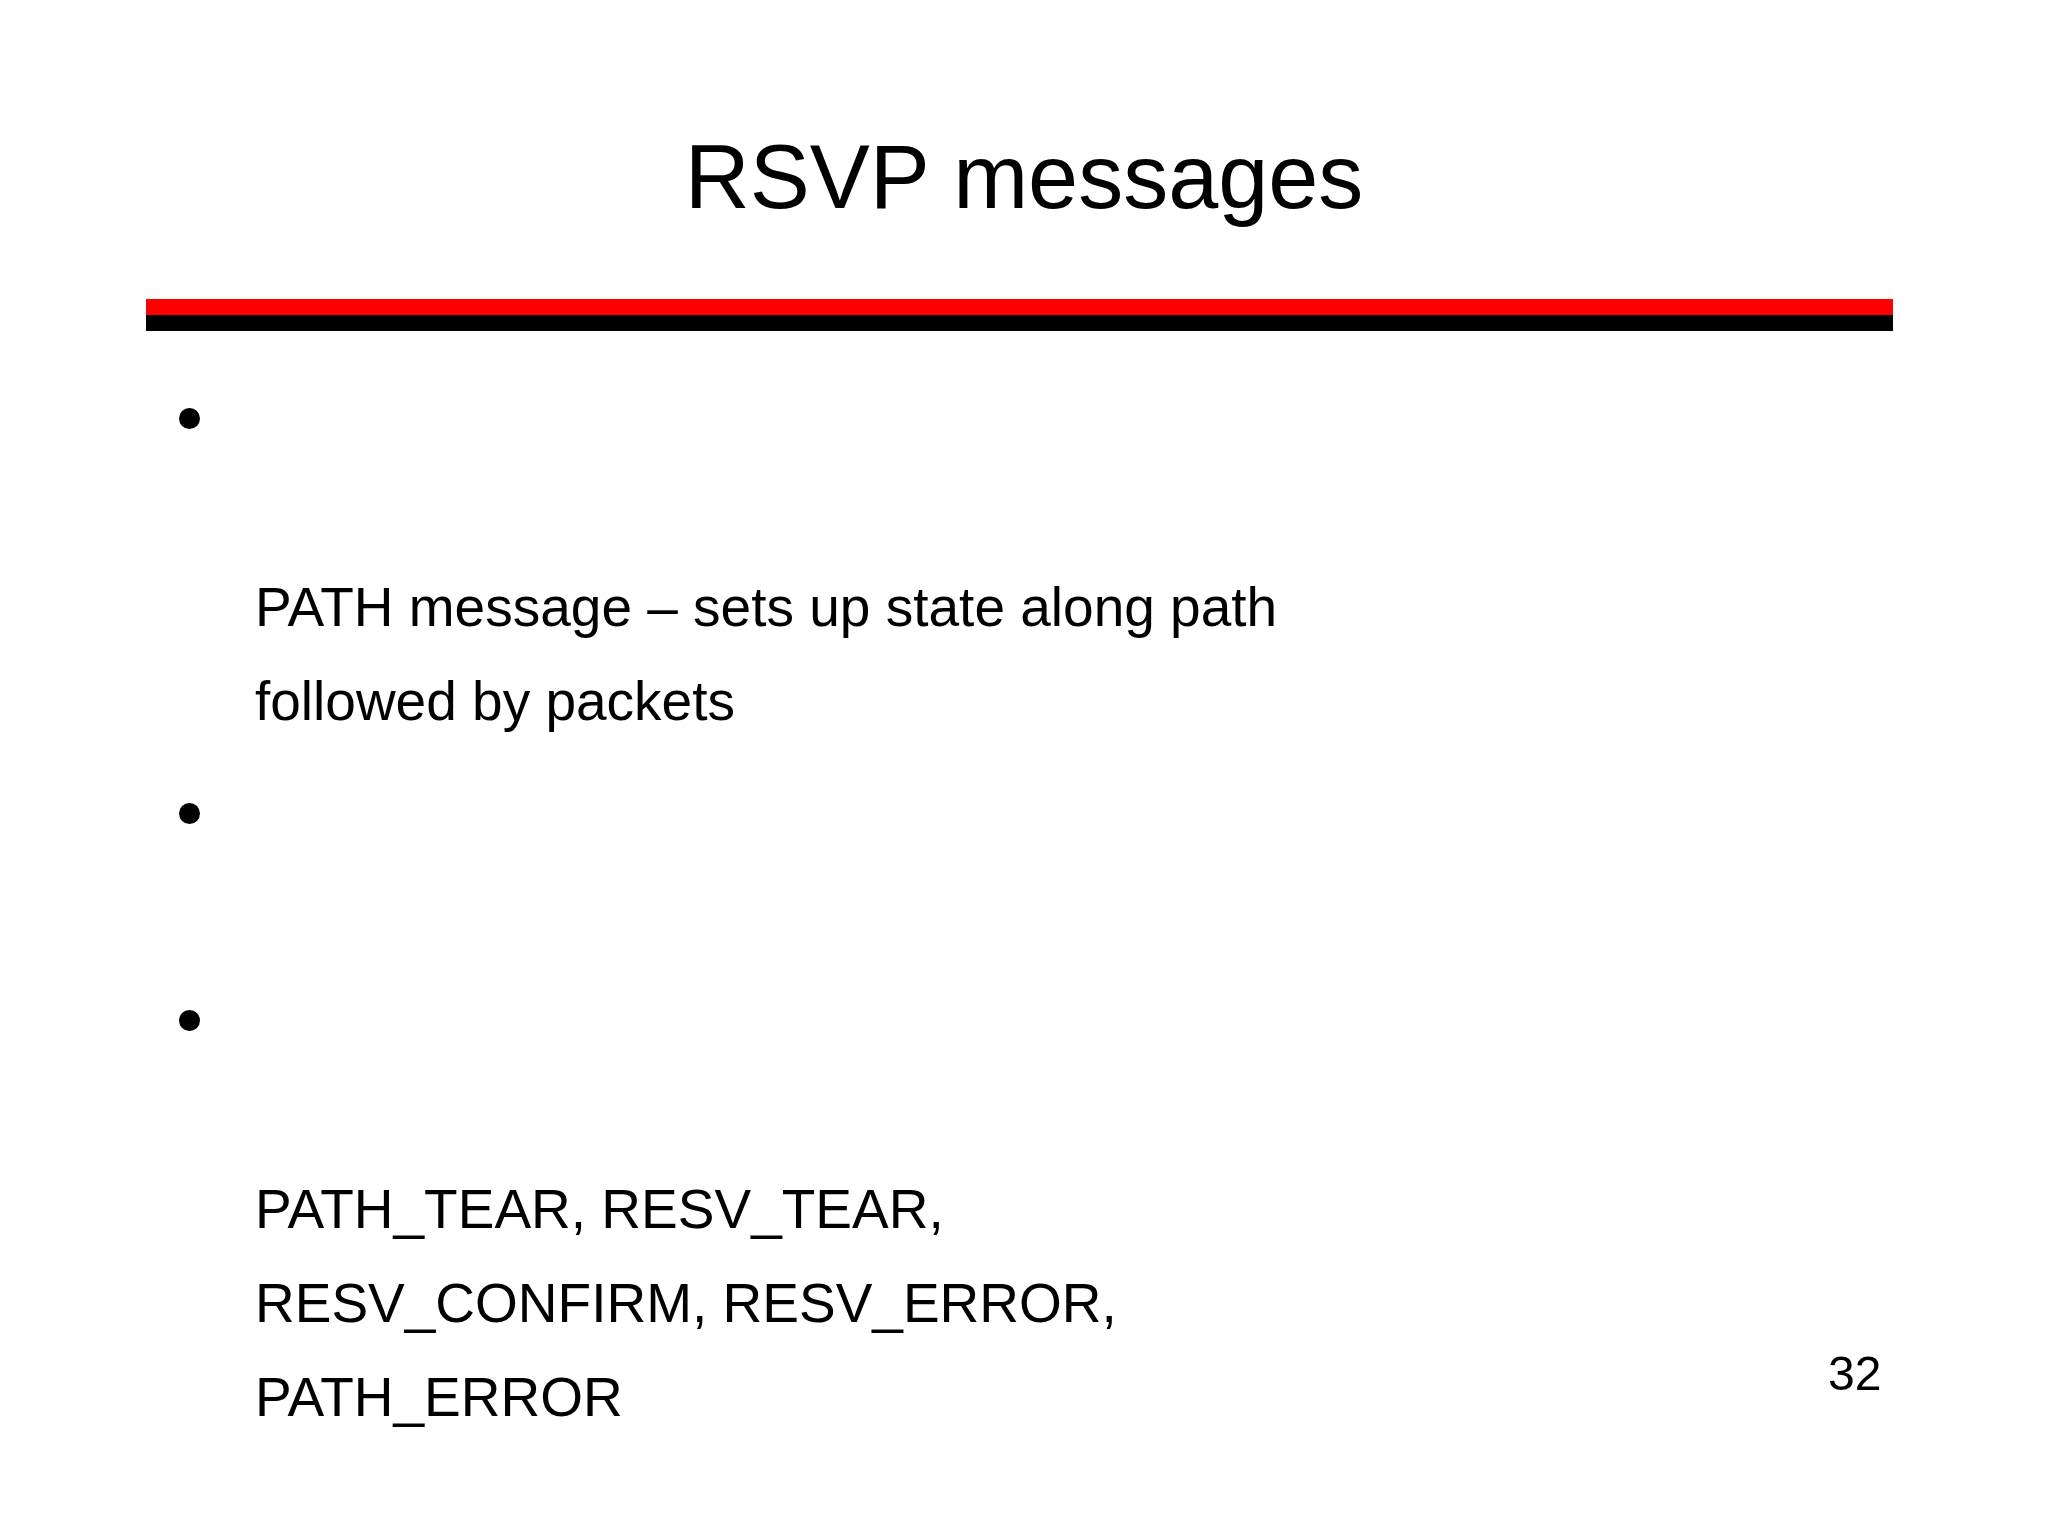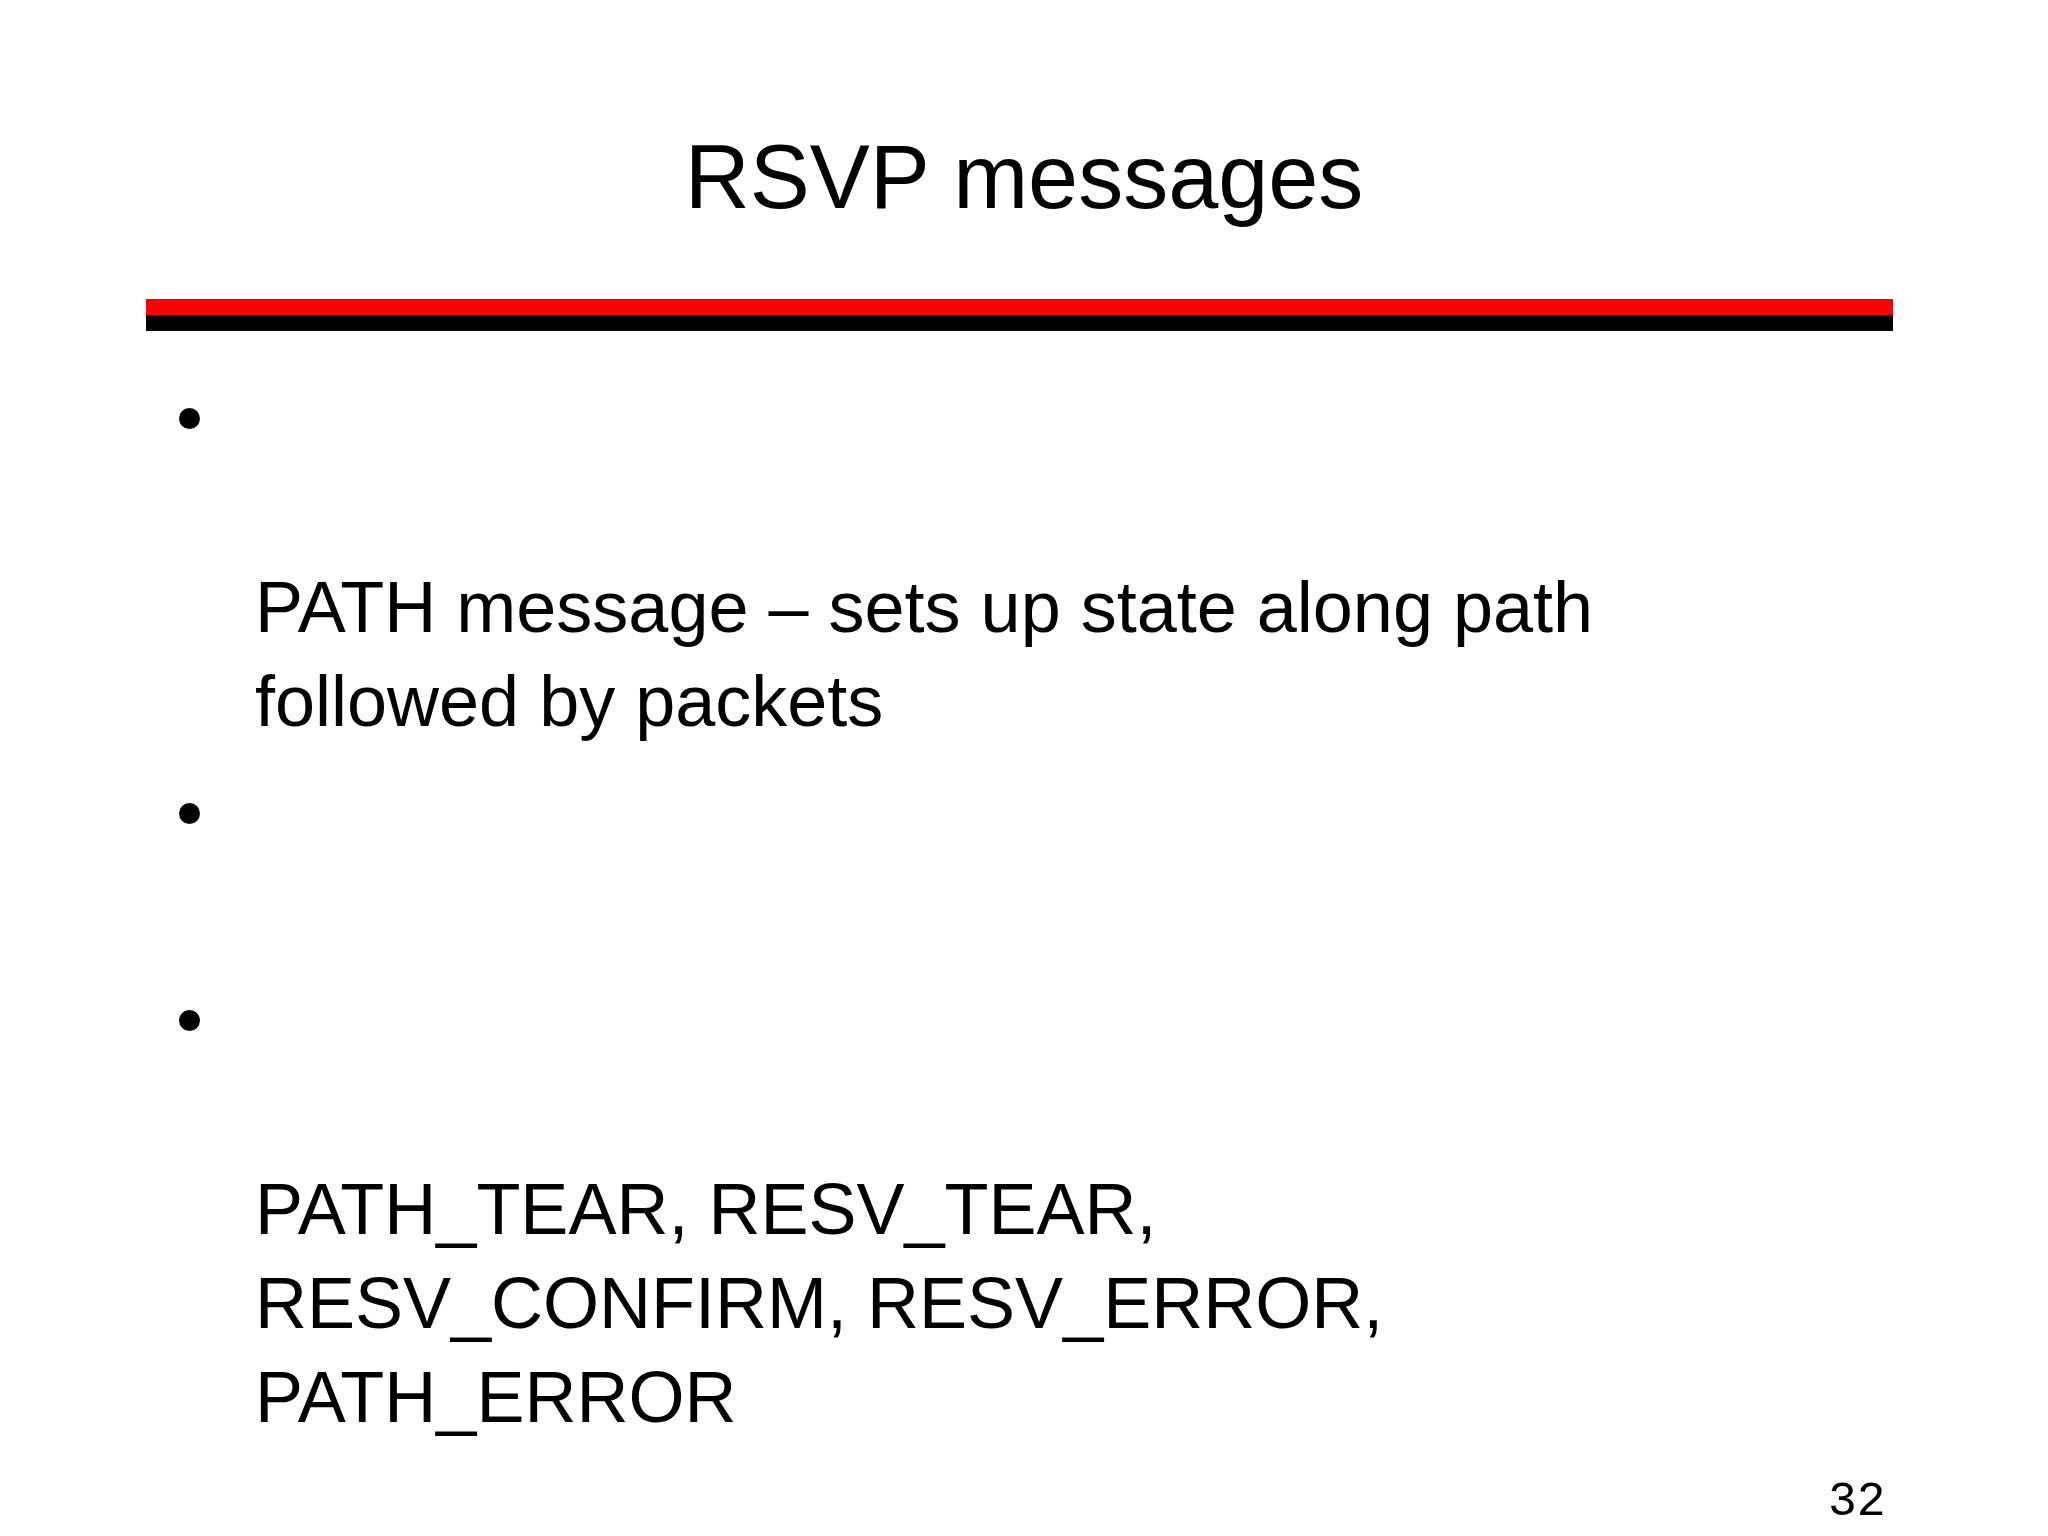--- a/index.html
+++ b/index.html
@@ -45,38 +45,38 @@
   .bullets {
     position: absolute;
     left: 177px;
     top: 372px;
     width: 1720px;
   }
   .bullet-item {
     position: relative;
     padding-left: 78px;
     margin-bottom: 19px;
-    font-size: 72px;
+    font-size: 55px;
     line-height: 94px;
     white-space: pre-line;
   }
   .dot {
     position: absolute;
     left: 2px;
     top: 36px;
     width: 21px;
     height: 21px;
     border-radius: 50%;
     background: var(--text);
   }
   .page-number {
     position: absolute;
     left: 1828px;
-    top: 1478px;
-    font-family: Liberation Mono, monospace;
+    top: 1350px;
+    font-family: Liberation Sans, sans-serif;
     font-size: 48px;
     line-height: 1;
     color: var(--text);
   }
 </style>
 </head>
 <body>
 
 <div class="slide">
 

